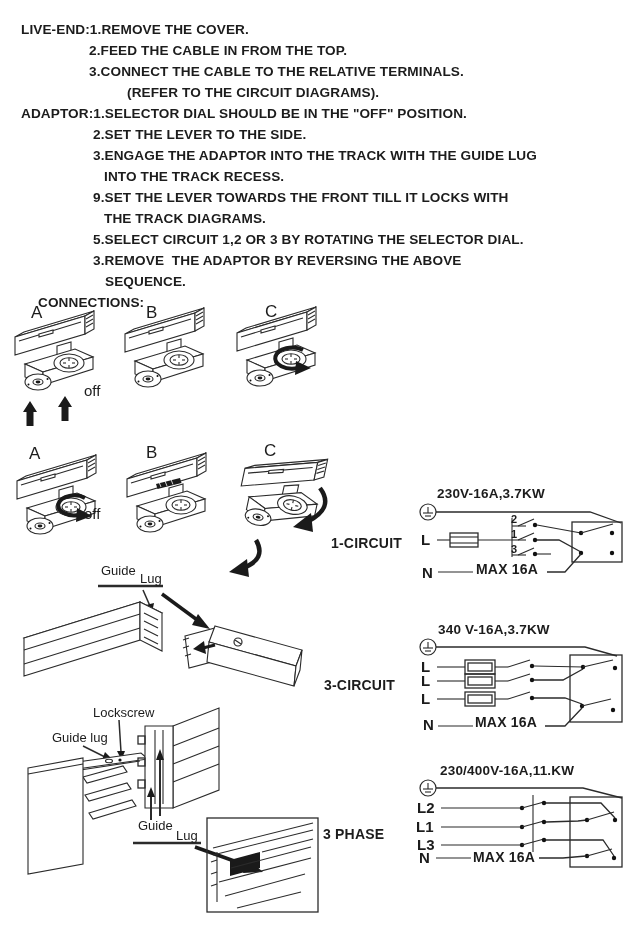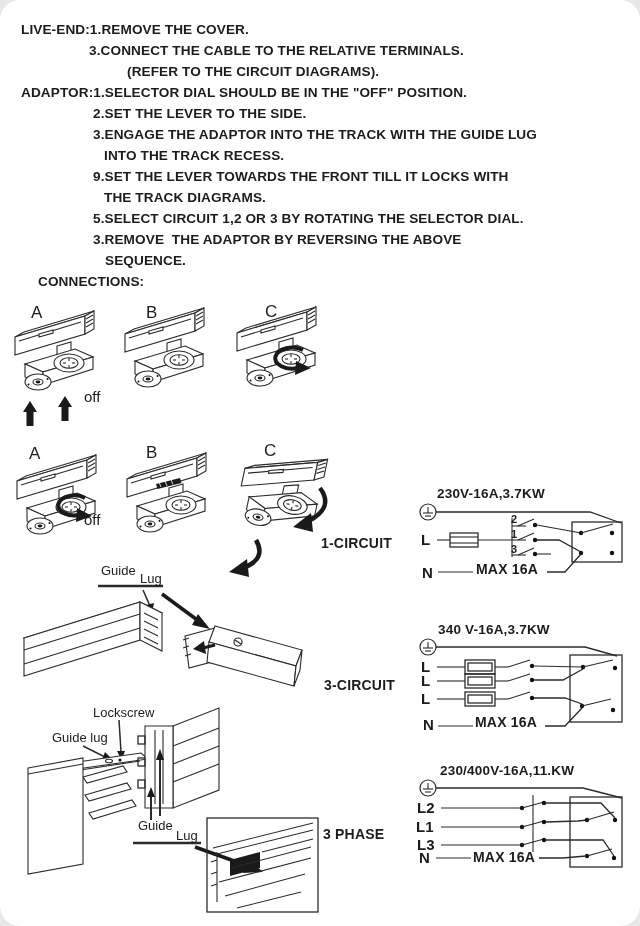--- a/index.html
+++ b/index.html
@@ -1,22 +1,22 @@
 <!DOCTYPE html>
 <html><head>
 <meta charset="utf-8">
 <style>
   html,body{margin:0;padding:0;background:#e8e8e8;}
   .page{position:relative;width:640px;height:926px;background:#ffffff;overflow:hidden;
-        font-family:"Liberation Sans",sans-serif;color:#1c1c1c;border-radius:20px;}
+        font-family:"Liberation Sans",sans-serif;color:#1c1c1c;}
   .abs{position:absolute;}
   .instr{position:absolute;left:21px;top:19px;}
   .iline{font-weight:bold;font-size:13.6px;line-height:21px;white-space:pre;letter-spacing:0.1px;}
   .lbl{position:absolute;font-size:17px;font-weight:400;}
-  .off{position:absolute;font-size:15px;font-weight:400;margin-top:6px;}
+  .off{position:absolute;font-size:15px;font-weight:400;}
   .small{position:absolute;font-size:13px;font-weight:400;}
   .blbl{position:absolute;font-weight:bold;font-size:14px;letter-spacing:0.2px;}
   .ctitle{position:absolute;font-weight:bold;font-size:13.5px;letter-spacing:0.2px;}
   .wire-lbl{position:absolute;font-weight:bold;font-size:15px;}
   .num{position:absolute;font-weight:bold;font-size:11px;}
   .fig line{stroke:#2b2b2b;stroke-width:1.1;fill:none;}
   .fig polyline{fill:none;stroke:#2b2b2b;stroke-width:1.3;}
   .fig rect{fill:none;stroke:#2b2b2b;stroke-width:1.3;}
   .fig circle{fill:#fff;stroke:#2b2b2b;stroke-width:1.2;}
   .fig .w{fill:#fff;stroke:#2b2b2b;stroke-width:1.1;}
@@ -27,20 +27,21 @@
   .fig .thick{stroke:#1a1a1a;stroke-width:3.5;}
 </style>
 </head>
 <body>
 
 <div class="page">
 
   
   <div class="instr">
     <div class="iline" style="margin-left:0">LIVE-END:1.REMOVE THE COVER.</div>
+    <div class="iline" style="margin-left:68px">2.FEED THE CABLE IN FROM THE TOP.</div>
     <div class="iline" style="margin-left:68px">3.CONNECT THE CABLE TO THE RELATIVE TERMINALS.</div>
     <div class="iline" style="margin-left:106px">(REFER TO THE CIRCUIT DIAGRAMS).</div>
     <div class="iline" style="margin-left:0">ADAPTOR:1.SELECTOR DIAL SHOULD BE IN THE "OFF" POSITION.</div>
     <div class="iline" style="margin-left:72px">2.SET THE LEVER TO THE SIDE.</div>
     <div class="iline" style="margin-left:72px">3.ENGAGE THE ADAPTOR INTO THE TRACK WITH THE GUIDE LUG</div>
     <div class="iline" style="margin-left:83px">INTO THE TRACK RECESS.</div>
     <div class="iline" style="margin-left:72px">9.SET THE LEVER TOWARDS THE FRONT TILL IT LOCKS WITH</div>
     <div class="iline" style="margin-left:83px">THE TRACK DIAGRAMS.</div>
     <div class="iline" style="margin-left:72px">5.SELECT CIRCUIT 1,2 OR 3 BY ROTATING THE SELECTOR DIAL.</div>
     <div class="iline" style="margin-left:72px">3.REMOVE  THE ADAPTOR BY REVERSING THE ABOVE</div>
@@ -125,21 +126,21 @@
     <line x1="166" y1="39.5" x2="168" y2="44.5" style="stroke:#fff;stroke-width:0.8"></line>
     <path class="arr" d="M 315,48 Q 330,68 302,82" style="stroke-width:4.5"></path>
     <polygon class="k" points="306,73 288,87 308,92"></polygon>
     <path class="arr" d="M 251,100 Q 262,119 238,128" style="stroke-width:4.5"></path>
     <polygon class="k" points="242,119 224,132 244,137"></polygon>
   </svg>
   <div class="lbl" style="left:29px;top:444px">A</div>
   <div class="lbl" style="left:146px;top:443px">B</div>
   <div class="lbl" style="left:264px;top:441px">C</div>
   <div class="off" style="left:84px;top:505px">off</div>
-  <div class="blbl" style="left:321px;top:535px">1-CIRCUIT</div>
+  <div class="blbl" style="left:331px;top:535px">1-CIRCUIT</div>
 
   
   <svg class="abs fig" style="left:10px;top:556px" width="385" height="170">
     <line x1="88" y1="30" x2="153" y2="30" class="thin" style="stroke-width:2.5"></line>
     <g>
       <line x1="133" y1="34" x2="140" y2="50" class="thin"></line>
       <polygon class="k" points="136,49 144,47 142,57"></polygon>
     </g>
     <g>
       <line x1="152" y1="38" x2="190" y2="66" class="thick"></line>

